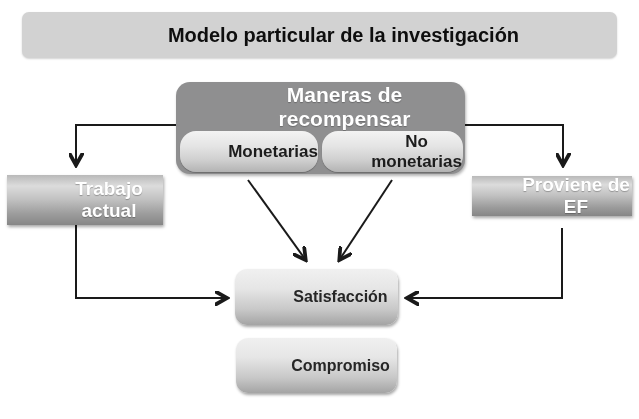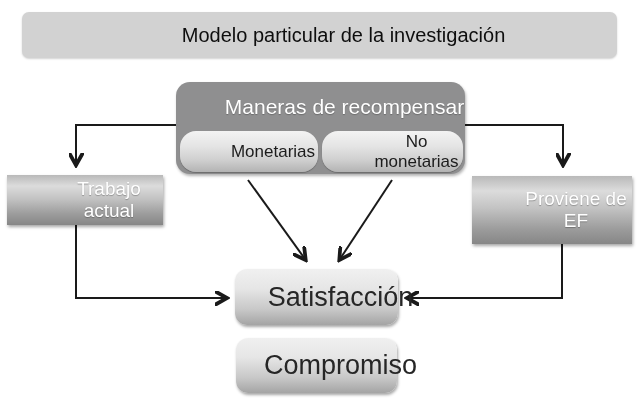--- a/index.html
+++ b/index.html
@@ -10,21 +10,21 @@
     font-family:"Liberation Sans", sans-serif;
     overflow:hidden;
   }
   .stage svg.connectors{
     position:absolute;left:0;top:0;width:639px;height:419px;
     z-index:1;
   }
   .box{
     position:absolute;
     display:flex;align-items:center;justify-content:center;
-    font-weight:400;text-align:center;
+    font-weight:700;text-align:center;
     box-sizing:border-box;
     z-index:2;
     padding-left:48px;
   }
   .title-bar{
     left:22px;top:12px;width:595px;height:46px;
     background:#d2d2d2;
     border-radius:7px;
     color:#0e0e0e;font-size:20px;
     box-shadow:0 1px 2px rgba(0,0,0,0.18);
@@ -52,25 +52,25 @@
   .sub-box.left{left:180px;width:138px;}
   .sub-box.right{left:322px;width:141px;}
   .node-dark{
     background:linear-gradient(180deg,#b9b9b9 0%,#dcdcdc 22%,#c2c2c2 48%,#9c9c9c 78%,#868686 100%);
     border-radius:0;
     color:#ffffff;font-size:19px;
     text-shadow:0 1px 1px rgba(0,0,0,0.28);
     box-shadow:1px 2px 3px rgba(0,0,0,0.35);
   }
   .node-trabajo{left:7px;top:175px;width:156px;height:50px;}
-  .node-proviene{left:472px;top:176px;width:160px;height:68px;}
+  .node-proviene{left:472px;top:176px;width:160px;height:40px;}
   .node-light{
     background:linear-gradient(180deg,#f0f0f0 0%,#e6e6e6 35%,#c8c8c8 72%,#a4a4a4 100%);
     border-radius:12px;
-    color:#262626;font-size:27px;
+    color:#262626;font-size:16px;
     box-shadow:1px 2px 3px rgba(0,0,0,0.35);
   }
   .node-satisfaccion{left:235px;top:269px;width:163px;height:56px;}
   .node-compromiso{left:236px;top:338px;width:161px;height:55px;}
 </style>
 </head>
 <body>
 
 <div class="stage">
 

